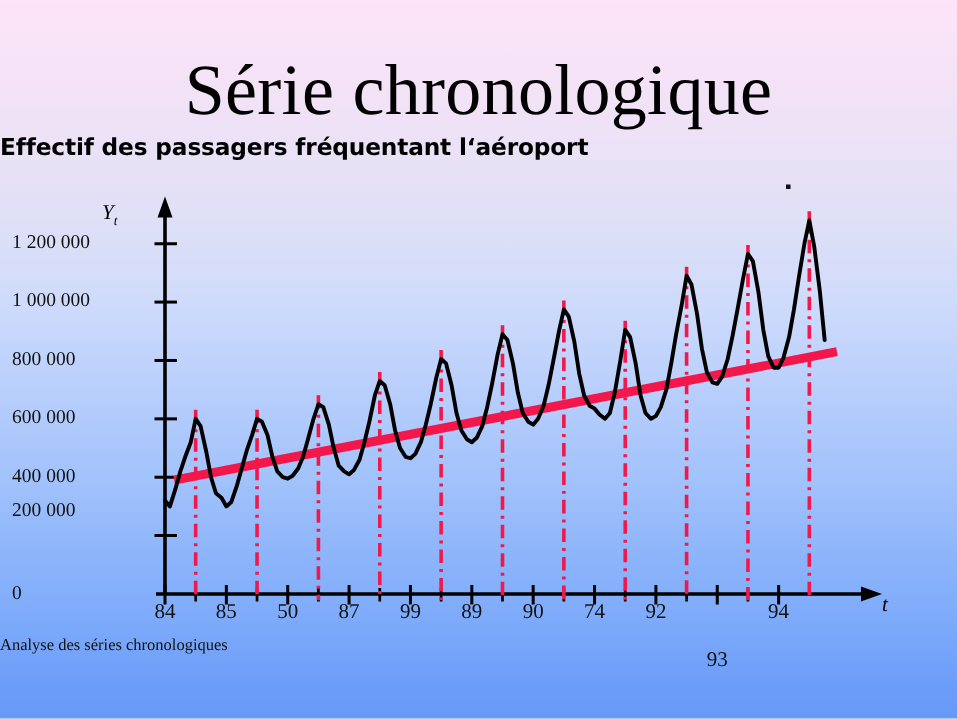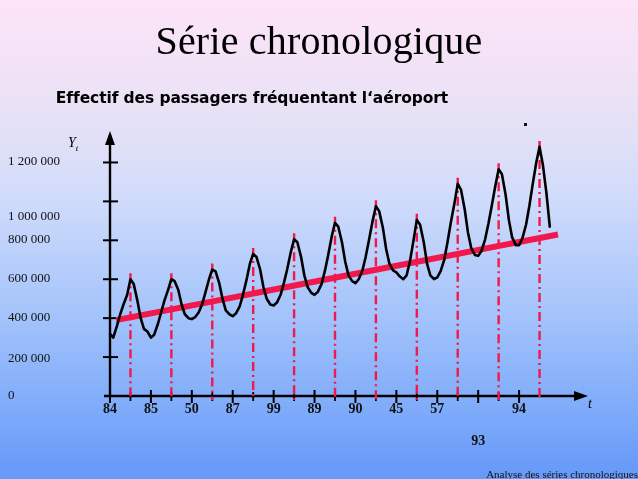--- a/index.html
+++ b/index.html
@@ -8,62 +8,62 @@
     font-family:"Liberation Serif", serif;
   }
   #slide{
     position:relative;width:638px;height:479px;
     background:linear-gradient(to bottom,
       #fde4f8 0%, #f7e3f7 8%, #eee2f6 18%, #e0e0f6 30%,
       #cfdbfb 42%, #b9cffb 54%, #a3c3fb 66%, #8cb4fa 78%,
       #7aa8fa 88%, #6b9cf9 96%, #6699f9 100%);
   }
   .title{
-    position:absolute;left:0;top:18px;width:638px;
+    position:absolute;left:0;top:38px;width:638px;
     text-align:center;
     font-family:"Liberation Serif", serif;
-    font-size:40px;line-height:46px;color:#000;
+    font-size:48px;line-height:46px;color:#000;
     letter-spacing:0.2px;
   }
   .subtitle{
     position:absolute;left:0;top:88px;width:504px;
-    text-align:center;
+    text-align:left;
     font-family:"DejaVu Sans", sans-serif;
     font-weight:bold;font-size:15.5px;line-height:21px;color:#000;
     letter-spacing:-0.1px;
   }
   .subtitle .l2{display:block;}
   .stray-dot{
     position:absolute;left:524px;top:123px;width:3px;height:3px;
     background:#111;
   }
   .footer{
-    position:absolute;left:0;top:468px;width:638px;
-    text-align:right;
+    position:absolute;left:0;top:424px;width:638px;
+    text-align:left;
     font-family:"Liberation Serif", serif;
     font-size:11px;color:#111;
   }
   #plot{position:absolute;left:0;top:125px;width:638px;height:300px;}
   .axis-label{
     position:absolute;
     font-family:"Liberation Serif", serif;
     font-style:italic;font-size:14px;color:#000;
   }
   .ylab{position:absolute;left:68px;top:135px;}
   .ylab sub{font-size:9px;}
   .xlab{position:absolute;left:588px;top:396px;}
   .ytick{
     position:absolute;
     font-family:"Liberation Serif", serif;
     font-size:13px;color:#111;text-align:left;width:86px;
   }
   .xtick{
     position:absolute;
     font-family:"Liberation Serif", serif;
-    font-size:14px;color:#111;text-align:center;width:30px;font-weight:bold;
+    font-size:14px;color:#111;text-align:center;width:30px;
   }
 </style>
 </head>
 <body>
 
 <div id="slide">
 
   <div class="title">Série chronologique</div>
 
   <div class="subtitle">
@@ -127,35 +127,35 @@
         <line x1="457.7272727272727" x2="457.7272727272727" y1="52.86923076923077" y2="275" stroke="#f2184b" stroke-width="2.4" stroke-dasharray="9 4 2 4"></line>
         <line x1="498.6363636363636" x2="498.6363636363636" y1="38.2730769230769" y2="275" stroke="#f2184b" stroke-width="2.4" stroke-dasharray="9 4 2 4"></line>
         <line x1="539.5454545454545" x2="539.5454545454545" y1="15.892307692307668" y2="275" stroke="#f2184b" stroke-width="2.4" stroke-dasharray="9 4 2 4"></line>
       </g>
     <polyline id="trend-line" fill="none" stroke-linecap="butt" points="116.13636363636736,195.10000000000002 557.9545454545473,109.46923076923079" stroke="#f2184b" stroke-width="6"></polyline>
     <polyline id="data-line" fill="none" stroke-linejoin="round" stroke-linecap="round" points="110,208.72307692307692 113.2727272727243,212.6153846153846 116.95454545454844,200.93846153846152 120.22727272727273,189.26153846153846 123.49999999999703,179.53076923076924 127.18181818182116,169.8 130.45454545454547,154.23076923076923 133.72727272726976,159.09615384615387 137.4090909090939,175.63846153846154 140.6818181818182,193.15384615384613 143.95454545454248,203.8576923076923 147.6363636363666,206.77692307692308 150.9090909090909,212.6153846153846 154.1818181818152,209.69615384615383 157.86363636363933,198.9923076923077 161.13636363636363,187.31538461538463 164.40909090908792,175.63846153846154 168.09090909091208,164.93461538461537 171.36363636363637,154.23076923076923 174.63636363636067,156.17692307692306 178.3181818181848,164.93461538461537 181.5909090909091,179.53076923076924 184.8636363636334,189.26153846153846 188.54545454545752,193.15384615384613 191.8181818181818,194.12692307692308 195.0909090909061,192.18076923076922 198.77272727273026,187.31538461538463 202.04545454545456,179.53076923076924 205.31818181817886,167.85384615384615 209.00000000000296,154.23076923076923 212.27272727272725,144.5 215.54545454545155,146.44615384615383 219.2272727272757,158.12307692307692 222.5,173.69230769230768 225.7727272727243,185.36923076923077 229.45454545454842,189.26153846153846 232.72727272727272,191.2076923076923 235.99999999999702,188.28846153846155 239.68181818182117,181.47692307692307 242.95454545454547,169.8 246.22727272726976,156.17692307692306 249.9090909090939,138.66153846153844 253.1818181818182,128.93076923076924 256.4545454545425,131.85 260.1363636363666,144.5 263.4090909090909,162.01538461538462 266.6818181818152,173.69230769230768 270.36363636363933,179.53076923076924 273.6363636363636,180.50384615384615 276.9090909090879,177.58461538461538 280.5909090909121,169.8 283.8636363636364,158.12307692307692 287.13636363636067,144.5 290.8181818181848,126.98461538461538 294.0909090909091,114.33461538461538 297.3636363636334,117.25384615384615 301.0454545454575,131.85 304.3181818181818,150.33846153846153 307.5909090909061,162.01538461538462 311.2727272727302,167.85384615384615 314.5454545454545,169.8 317.8181818181788,166.88076923076923 321.50000000000296,159.09615384615387 324.77272727272725,146.44615384615383 328.04545454545155,130.87692307692308 331.7272727272757,111.41538461538462 335,97.7923076923077 338.2727272727243,101.6846153846154 341.95454545454845,117.25384615384615 345.22727272727275,136.7153846153846 348.49999999999704,150.33846153846153 352.18181818182114,156.17692307692306 355.45454545454544,158.12307692307692 358.72727272726974,154.23076923076923 362.40909090909395,145.47307692307692 365.68181818181824,131.85 368.9545454545425,115.30769230769229 372.63636363636664,95.84615384615384 375.90909090909093,81.25 379.18181818181523,86.11538461538461 382.86363636363933,102.65769230769232 386.1363636363636,124.0653846153846 389.4090909090879,138.66153846153844 393.0909090909121,145.47307692307692 396.3636363636364,147.41923076923078 399.63636363636067,151.31153846153848 403.31818181818477,154.23076923076923 406.59090909090907,150.33846153846153 409.86363636363336,136.7153846153846 413.5454545454575,115.30769230769229 416.8181818181818,94.87307692307692 420.0909090909061,99.73846153846154 423.77272727273026,117.25384615384615 427.04545454545456,138.66153846153844 430.31818181817886,150.33846153846153 434.000000000003,154.23076923076923 437.2727272727273,152.2846153846154 440.5454545454516,146.44615384615383 444.2272727272757,134.76923076923077 447.5,117.25384615384615 450.7727272727243,97.7923076923077 454.4545454545484,78.33076923076925 457.7272727272727,58.86923076923077 460.999999999997,64.7076923076923 464.68181818182114,84.16923076923075 467.95454545454544,107.5230769230769 471.22727272726974,123.09230769230768 474.9090909090939,129.90384615384616 478.1818181818182,130.87692307692308 481.4545454545425,126.01153846153846 485.13636363636664,114.33461538461538 488.40909090909093,98.76538461538462 491.68181818181523,81.25 495.36363636363933,60.8153846153846 498.6363636363636,44.2730769230769 501.9090909090879,49.13846153846154 505.5909090909121,69.57307692307694 508.8636363636364,94.87307692307692 512.1363636363607,112.38846153846154 515.8181818181847,120.17307692307693 519.090909090909,120.17307692307693 522.3636363636333,113.36153846153846 526.0454545454575,99.73846153846154 529.3181818181818,81.25 532.590909090906,59.842307692307685 536.2727272727302,37.46153846153845 539.5454545454545,21.892307692307668 542.8181818181788,39.407692307692315 546.500000000003,68.6 549.7727272727273,101.6846153846154" stroke="#000000" stroke-width="2.6"></polyline>
   </svg>
 
   <div id="y-tick-labels">
       <div class="ytick" style="left: 8px; top: 387px;">0</div>
-      <div class="ytick" style="left: 8px; top: 350px;">200 000</div>
+      <div class="ytick" style="left: 8px; top: 332px;">200 000</div>
       <div class="ytick" style="left: 8px; top: 309.154px;">400 000</div>
       <div class="ytick" style="left: 8px; top: 270.231px;">600 000</div>
       <div class="ytick" style="left: 8px; top: 231.308px;">800 000</div>
-      <div class="ytick" style="left: 8px; top: 192.385px; margin-top: 16px;">1 000 000</div>
+      <div class="ytick" style="left: 8px; top: 192.385px;">1 000 000</div>
       <div class="ytick" style="left: 8px; top: 153.462px;">1 200 000</div>
     </div>
   <div id="x-tick-labels">
       <div class="xtick" style="left: 95px; top: 401px;">84</div>
       <div class="xtick" style="left: 135.909px; top: 401px;">85</div>
       <div class="xtick" style="left: 176.818px; top: 401px;">50</div>
       <div class="xtick" style="left: 217.727px; top: 401px;">87</div>
       <div class="xtick" style="left: 258.636px; top: 401px;">99</div>
       <div class="xtick" style="left: 299.545px; top: 401px;">89</div>
       <div class="xtick" style="left: 340.455px; top: 401px;">90</div>
-      <div class="xtick" style="left: 381.364px; top: 401px;">45</div>
-      <div class="xtick" style="left: 422.273px; top: 401px;">57</div>
+      <div class="xtick" style="left: 381.364px; top: 401px;">74</div>
+      <div class="xtick" style="left: 422.273px; top: 401px;">92</div>
       <div class="xtick" style="left: 463.182px; top: 401px; margin-top: 32px;">93</div>
       <div class="xtick" style="left: 504.091px; top: 401px;">94</div>
     </div>
 
   <div class="footer">Analyse des séries chronologiques</div>
 </div>
 
 </body></html>

